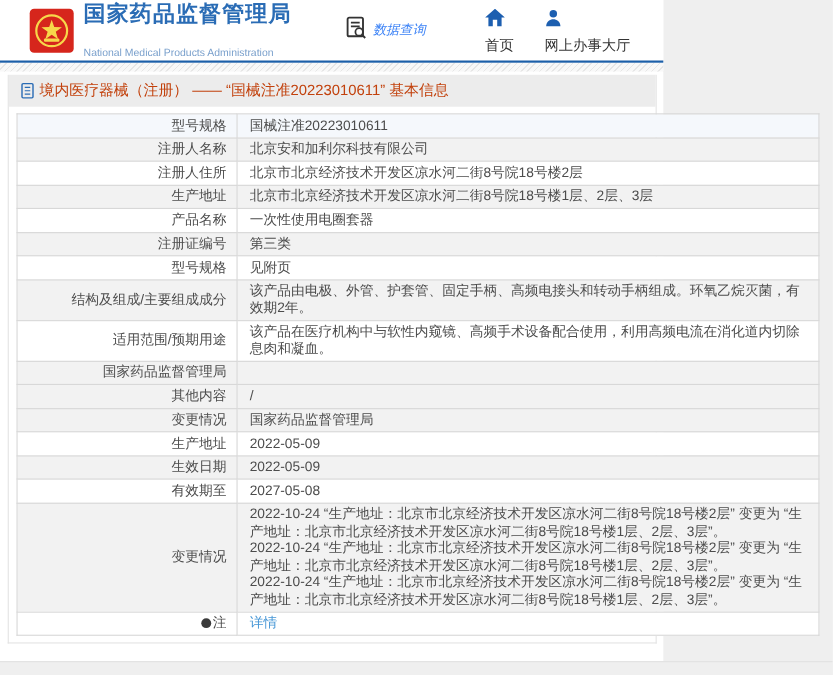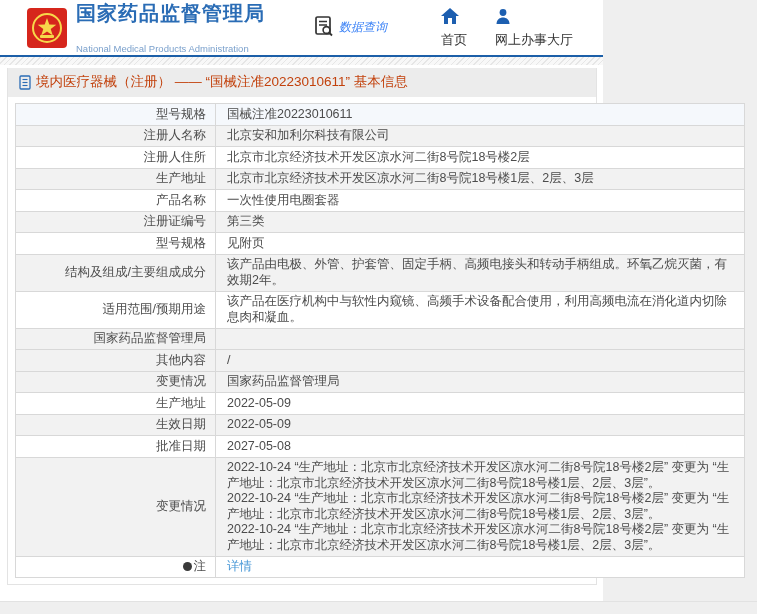--- a/index.html
+++ b/index.html
@@ -171,21 +171,21 @@
           </tr>
           <tr class="odd">
             <td class="lbl">生产地址</td>
             <td class="val">2022-05-09</td>
           </tr>
           <tr class="even">
             <td class="lbl">生效日期</td>
             <td class="val">2022-05-09</td>
           </tr>
           <tr class="odd">
-            <td class="lbl">批准日期</td>
+            <td class="lbl">有效期至</td>
             <td class="val">2027-05-08</td>
           </tr>
           <tr class="even">
             <td class="lbl">变更情况</td>
             <td class="val">2022-10-24 “生产地址：北京市北京经济技术开发区凉水河二街8号院18号楼2层” 变更为 “生产地址：北京市北京经济技术开发区凉水河二街8号院18号楼1层、2层、3层”。
 2022-10-24 “生产地址：北京市北京经济技术开发区凉水河二街8号院18号楼2层” 变更为 “生产地址：北京市北京经济技术开发区凉水河二街8号院18号楼1层、2层、3层”。
 2022-10-24 “生产地址：北京市北京经济技术开发区凉水河二街8号院18号楼2层” 变更为 “生产地址：北京市北京经济技术开发区凉水河二街8号院18号楼1层、2层、3层”。</td>
           </tr>
           <tr class="odd">
             <td class="lbl"><span class="note-dot"></span>注</td>

